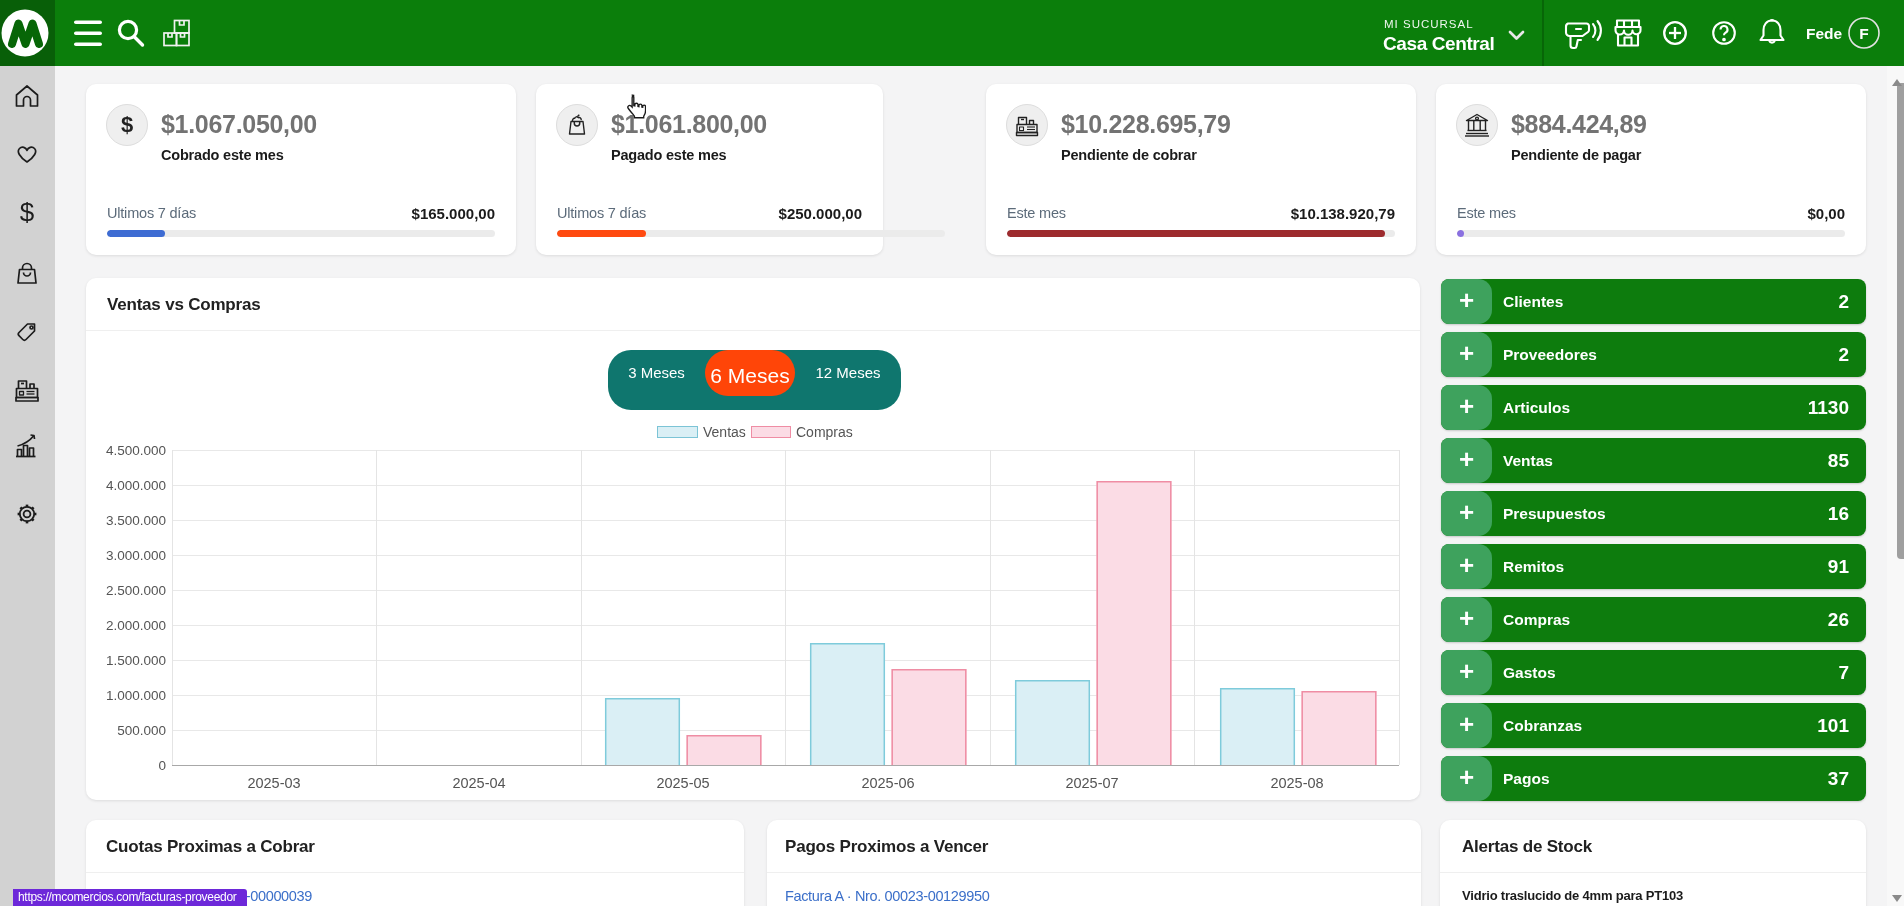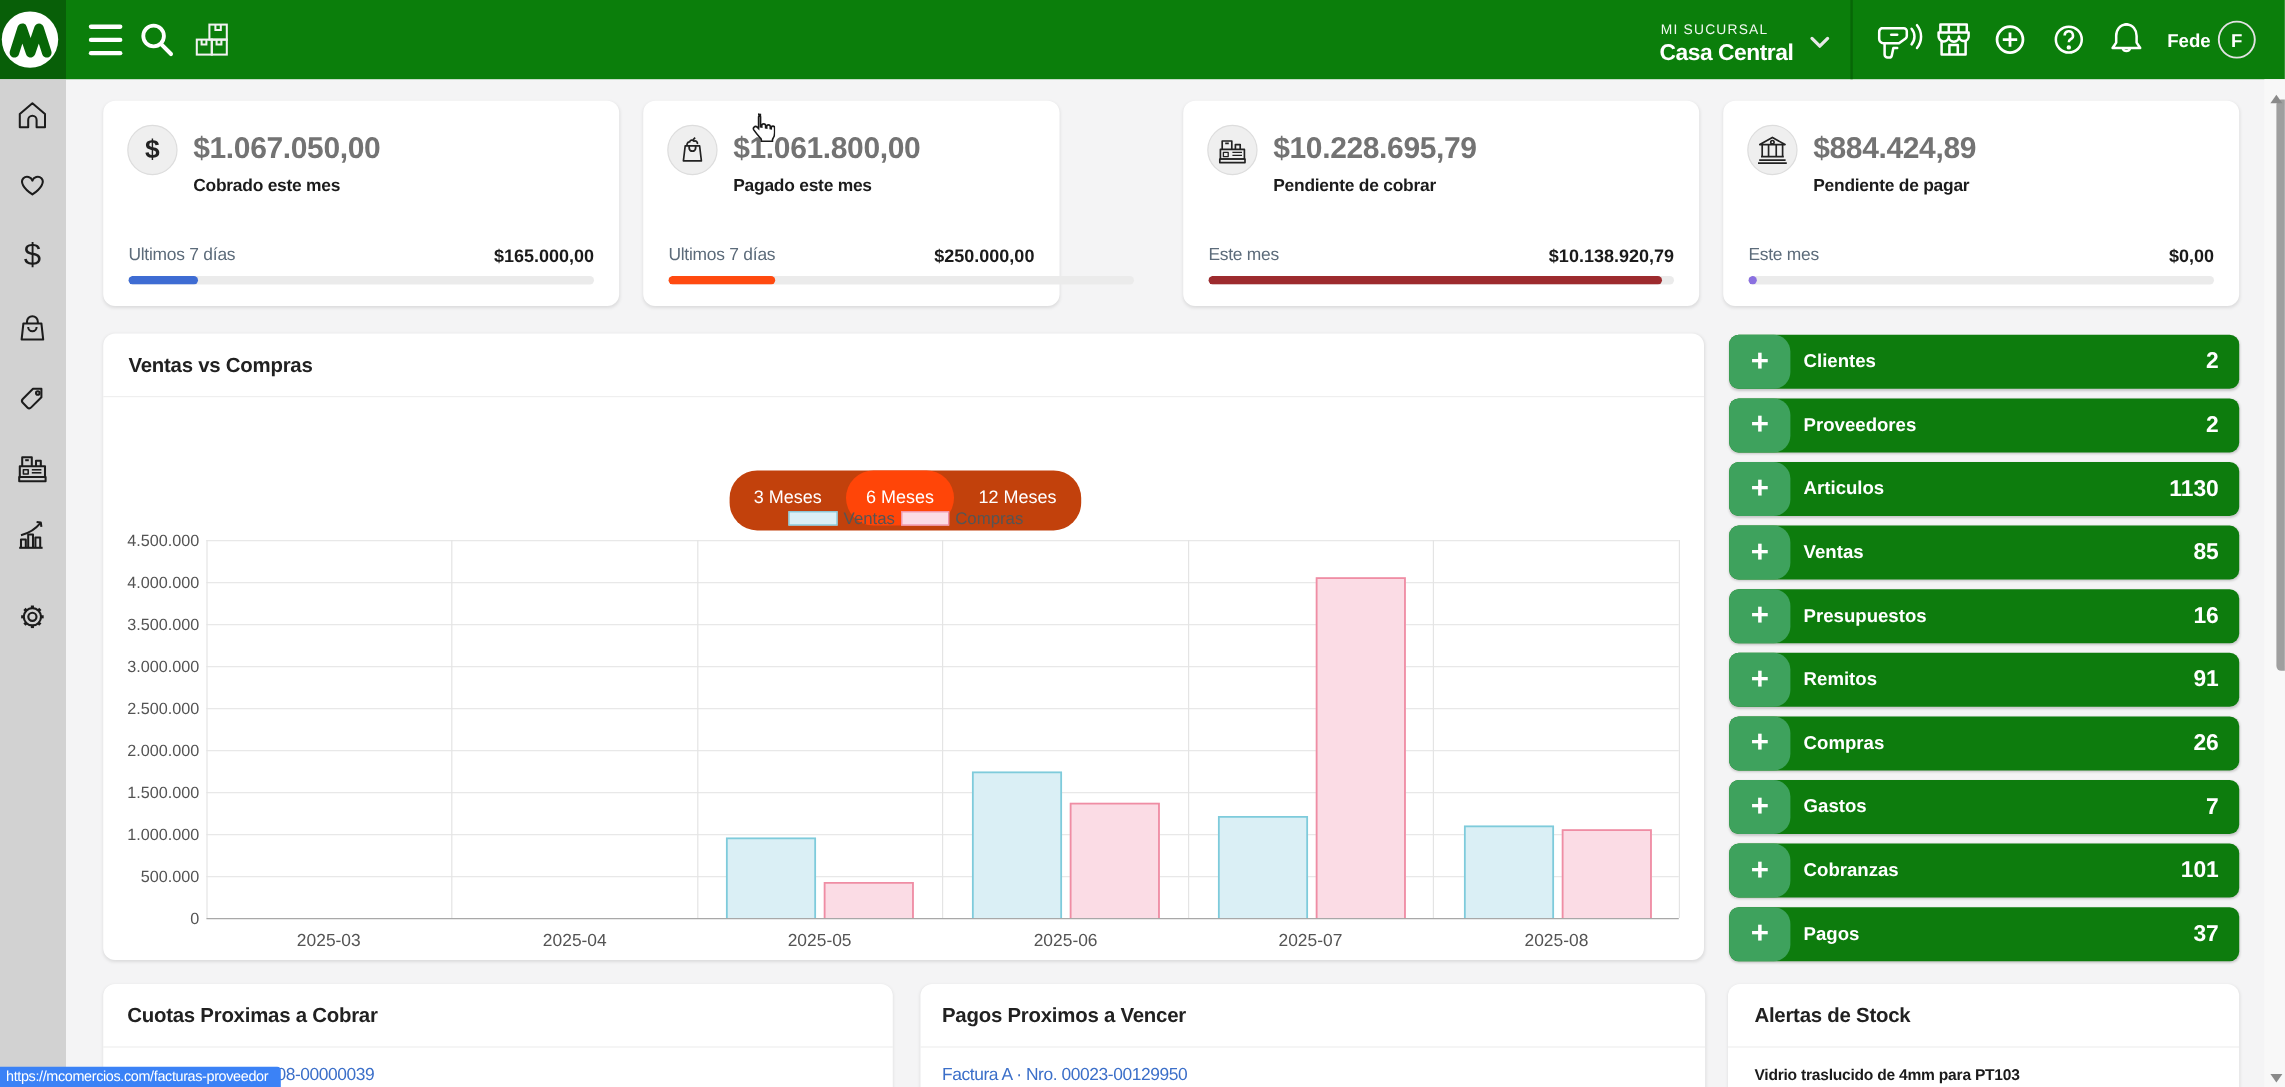--- a/index.html
+++ b/index.html
@@ -208,24 +208,24 @@
   <div class="stat-sub">Este mes</div>
   <div class="stat-sub-amt">$0,00</div>
   <div class="pbar">
       <div class="pfill" style="width:7px;background:#8a70e0;"></div>
     </div>
 </div>
 
 <div class="card" style="left:86px; top:278px; width:1334px; height:522px;">
   <div class="card-title">Ventas vs Compras</div>
   <div class="card-hr"></div>
-  <div style="position:absolute; left:522px; top:72px; width:293px; height:50px; background:#c2410c; border-radius:23px;margin-top:42px;">
+  <div style="position:absolute; left:522px; top:72px; width:293px; height:60px; background:#0f766e; border-radius:23px;">
     <div style="position:absolute; left:97px; top:0; width:90px; height:46px; background:#ff4508; border-radius:23px;"></div>
     <div style="position:absolute; left:0; top:14px; width:97px; text-align:center; color:#fff; font-size:15px;">3 Meses</div>
-    <div style="position:absolute; left:97px; top:14px; width:90px; text-align:center; color:#fff; font-size:15px;">6 Meses</div>
+    <div style="position:absolute; left:97px; top:14px; width:90px; text-align:center; color:#fff; font-size:21px;">6 Meses</div>
     <div style="position:absolute; left:187px; top:14px; width:106px; text-align:center; color:#fff; font-size:15px;">12 Meses</div>
   </div>
 
   <div style="position:absolute; left:571px; top:148px; width:41px; height:12px; background:#daeff5; border:1px solid #7cc4d6;"></div>
   <div style="position:absolute; left:617px; top:146px; font-size:14px; color:#555;">Ventas</div>
   <div style="position:absolute; left:665px; top:148px; width:40px; height:12px; background:#fbdce5; border:1px solid #ef8da4;"></div>
   <div style="position:absolute; left:710px; top:146px; font-size:14px; color:#555;">Compras</div>
 
   <svg style="position:absolute; left:0; top:152px;" width="1334" height="370" viewBox="0 0 1334 370">
     <g stroke="#e8e8e8" stroke-width="1">
@@ -352,21 +352,21 @@
   <div class="card-title" style="left:18px;">Pagos Proximos a Vencer</div>
   <div class="card-hr"></div>
   <div class="blue" style="position:absolute; left:18px; top:68px; font-size:14.5px; letter-spacing:-0.35px;">Factura A · Nro. 00023-00129950</div>
 </div>
 <div class="card" style="left:1440px; top:820px; width:426px; height:120px;">
   <div class="card-title" style="left:22px;">Alertas de Stock</div>
   <div class="card-hr"></div>
   <div style="position:absolute; left:22px; top:68px; font-size:13px; letter-spacing:-0.2px; font-weight:bold; color:#1b1b1b;">Vidrio traslucido de 4mm para PT103</div>
 </div>
 
-<div style="position:absolute; left:0; top:889px; width:234px; height:17px; background:#3b82f6; color:#fff; font-size:12px; line-height:17px; padding-left:5px; border-radius:0 3px 0 0; white-space:nowrap; letter-spacing:-0.3px;">https://mcomercios.com/facturas-proveedor</div>
+<div style="position:absolute; left:13px; top:889px; width:234px; height:17px; background:#6d28d9; color:#fff; font-size:12px; line-height:17px; padding-left:5px; border-radius:0 3px 0 0; white-space:nowrap; letter-spacing:-0.3px;">https://mcomercios.com/facturas-proveedor</div>
 
 <div style="position:absolute; left:1887px; top:66px; width:17px; height:840px; background:#f8f8f8;"></div>
 <div style="position:absolute; left:1897px; top:83px; width:7px; height:476px; background:#9f9f9f; border-radius:4px 0 0 4px;"></div>
 <div style="position:absolute; left:1892px; top:79px; width:0; height:0; border-left:5px solid transparent; border-right:5px solid transparent; border-bottom:7px solid #8a8a8a;"></div>
 <div style="position:absolute; left:1892px; top:895px; width:0; height:0; border-left:5px solid transparent; border-right:5px solid transparent; border-top:7px solid #8a8a8a;"></div>
 
 <svg style="position:absolute; left:623px; top:94px;" width="23" height="27" viewBox="0 0 23 27">
   <path d="M8.7 1.2 c1.3 0 2.1 1 2.1 2.3 v8.2 l1 .2 v-1.1 c0 -.9 .7 -1.6 1.6 -1.6 c.9 0 1.6 .7 1.6 1.6 v1.7 l.9 .15 v-1.1 c0 -.85 .65 -1.5 1.5 -1.5 c.85 0 1.5 .65 1.5 1.5 v1.6 l.8 .13 v-.73 c0 -.8 .6 -1.4 1.4 -1.4 c.85 0 1.45 .6 1.45 1.5 v3.9 c0 2.3 -.5 3.7 -1.4 4.9 c-.3 .4 -.45 .8 -.45 1.3 v1 h-9.2 v-.9 c0 -.6 -.25 -1.2 -.75 -1.7 c-1.7 -1.9 -4.1 -4.7 -5.6 -6.9 c-.5 -.8 -.4 -1.7 .25 -2.3 c.7 -.7 1.8 -.7 2.6 .05 l1.15 1.1 v-9.3 c0 -1.3 .85 -2.3 2.1 -2.3 z" fill="#fff" stroke="#1a1a1a" stroke-width="1.35"></path>
 </svg>
 

